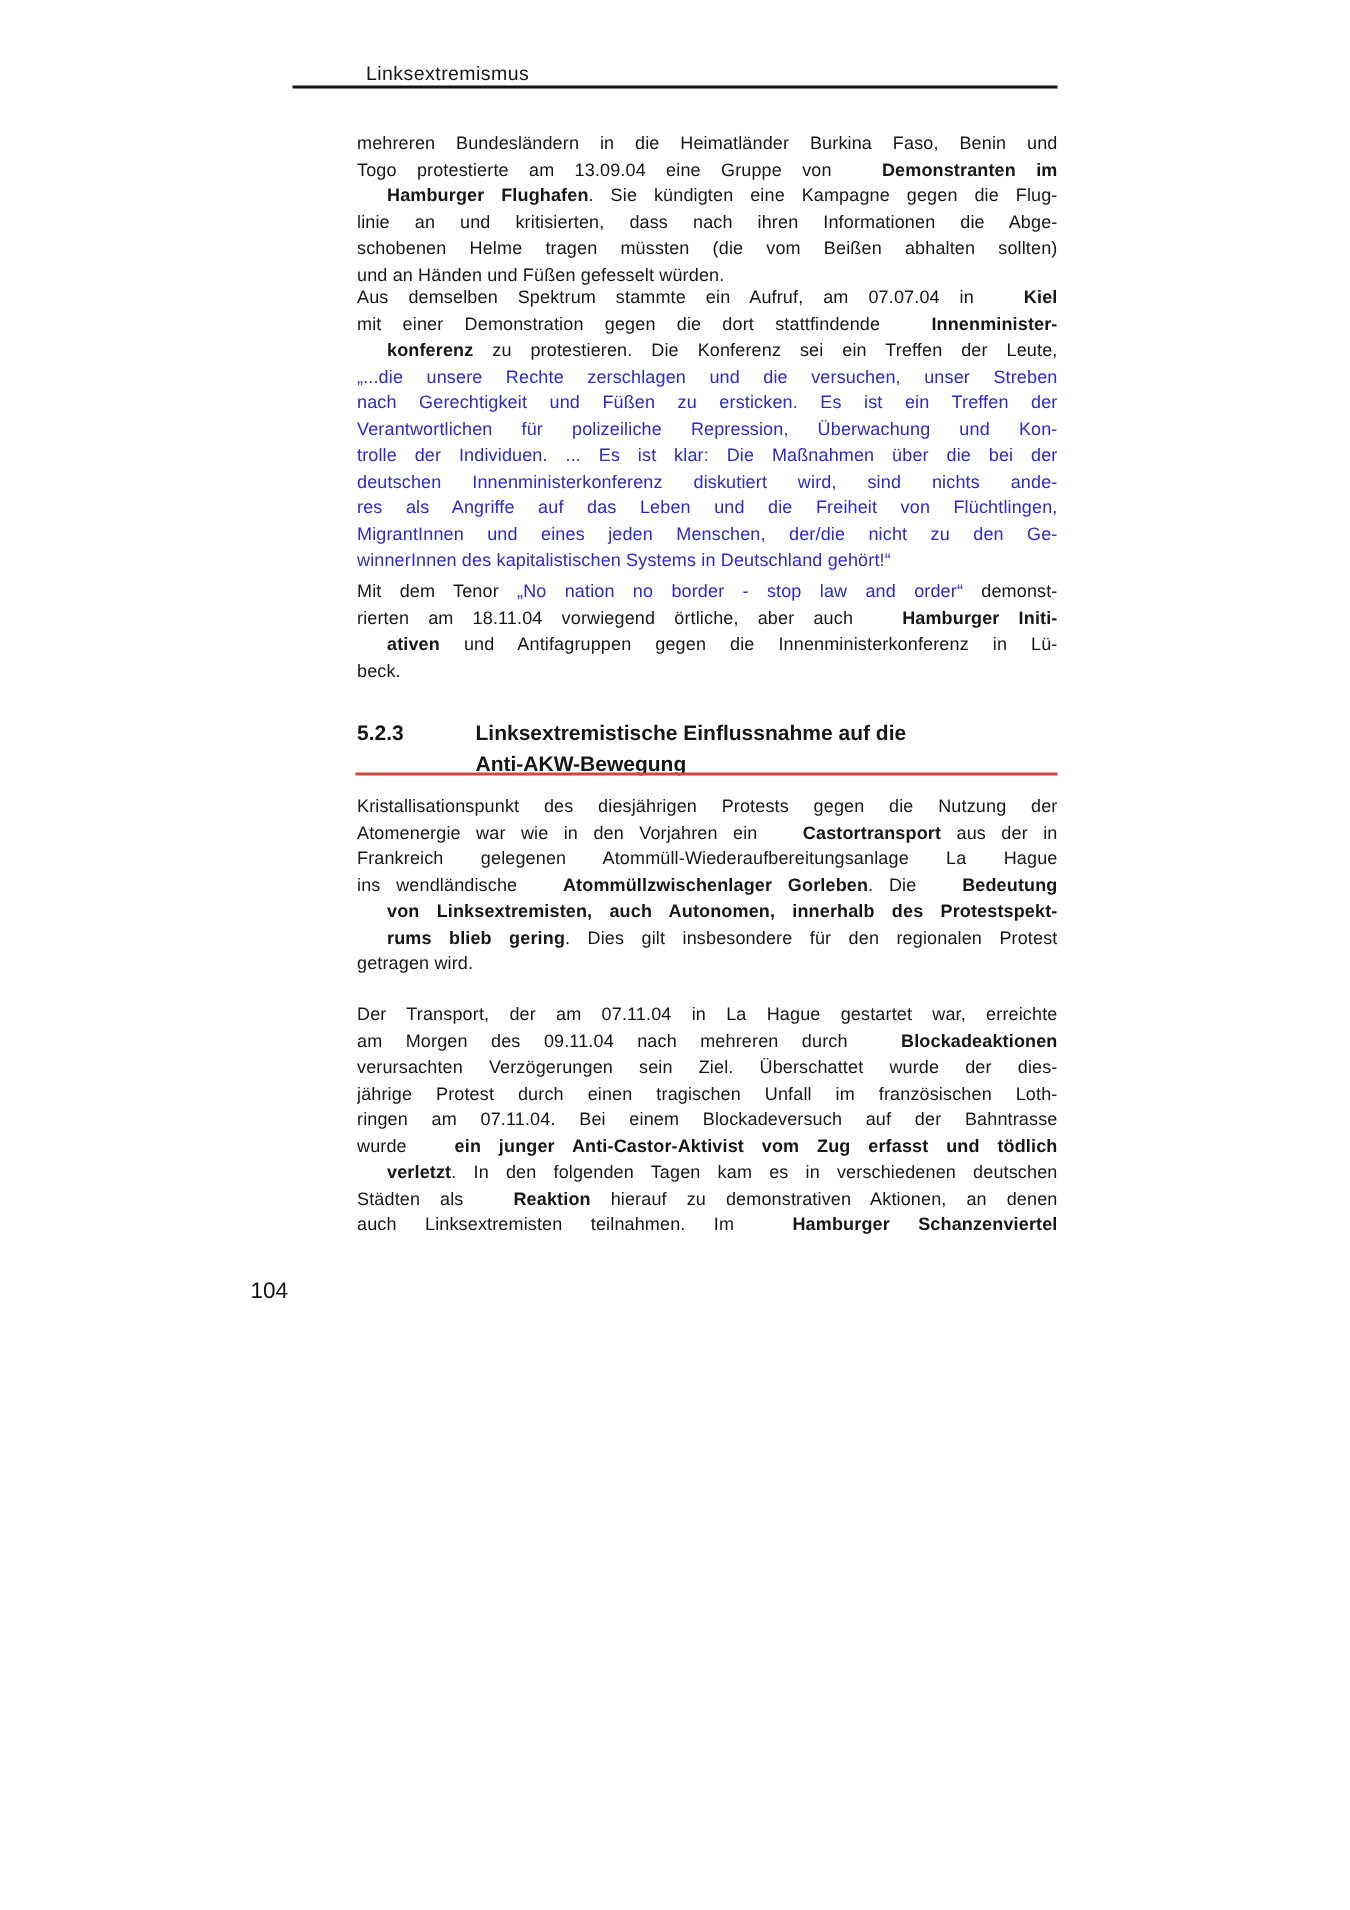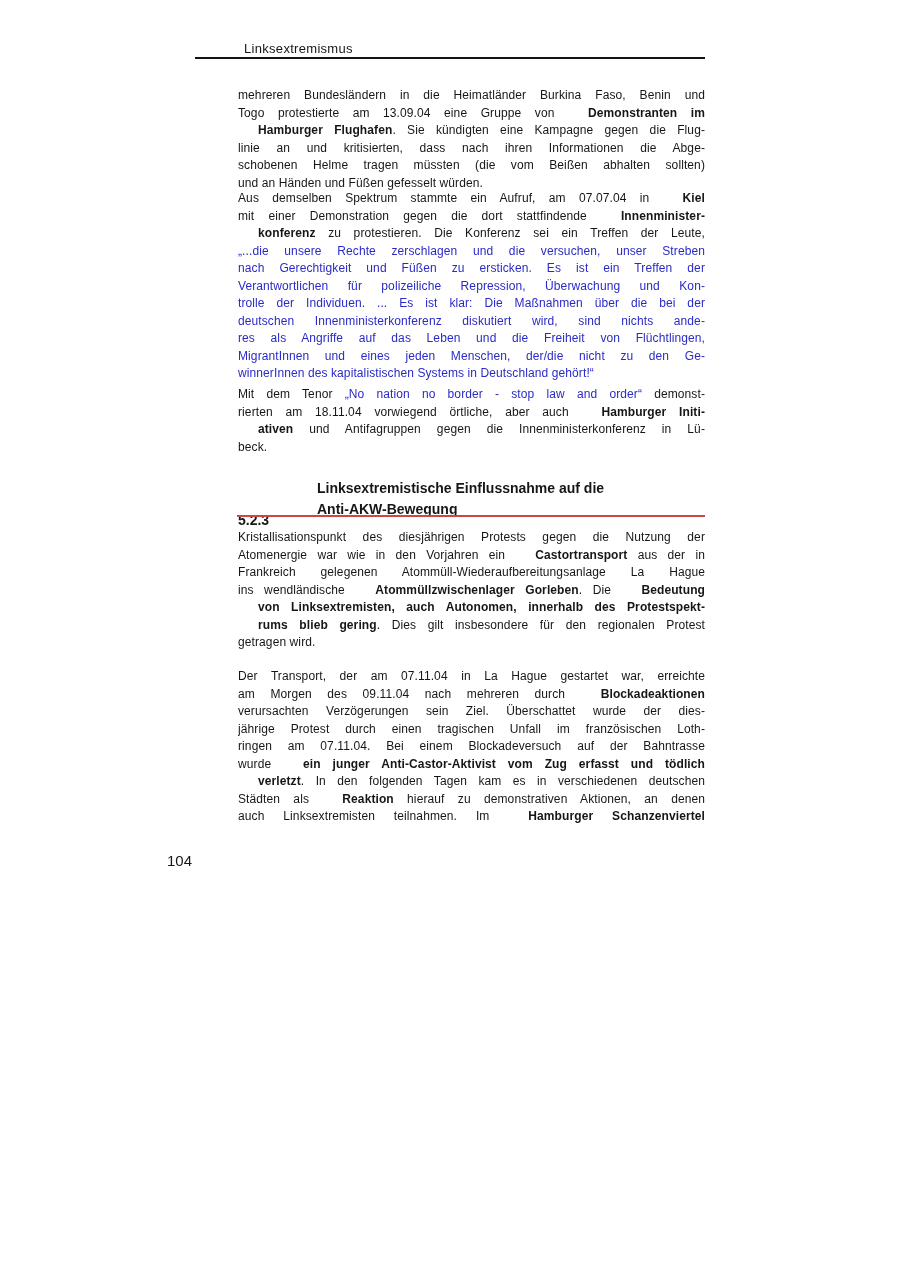--- a/index.html
+++ b/index.html
@@ -67,21 +67,21 @@
   .section-heading {
     position: absolute;
     left: 238px;
     top: 478px;
     width: 467px;
     font-size: 14px;
     font-weight: bold;
     line-height: 21px;
     color: var(--body-text);
   }
-  .section-number { position: absolute; left: 0; top: 0; margin-top: 32px; }
+  .section-number { position: absolute; left: 0; top: 0; }
   .section-title { margin-left: 79px; }
   .section-rule {
     position: absolute;
     left: 237px;
     top: 515px;
     width: 468px;
     height: 2px;
     background: var(--section-rule-red);
   }
   .page-number {

